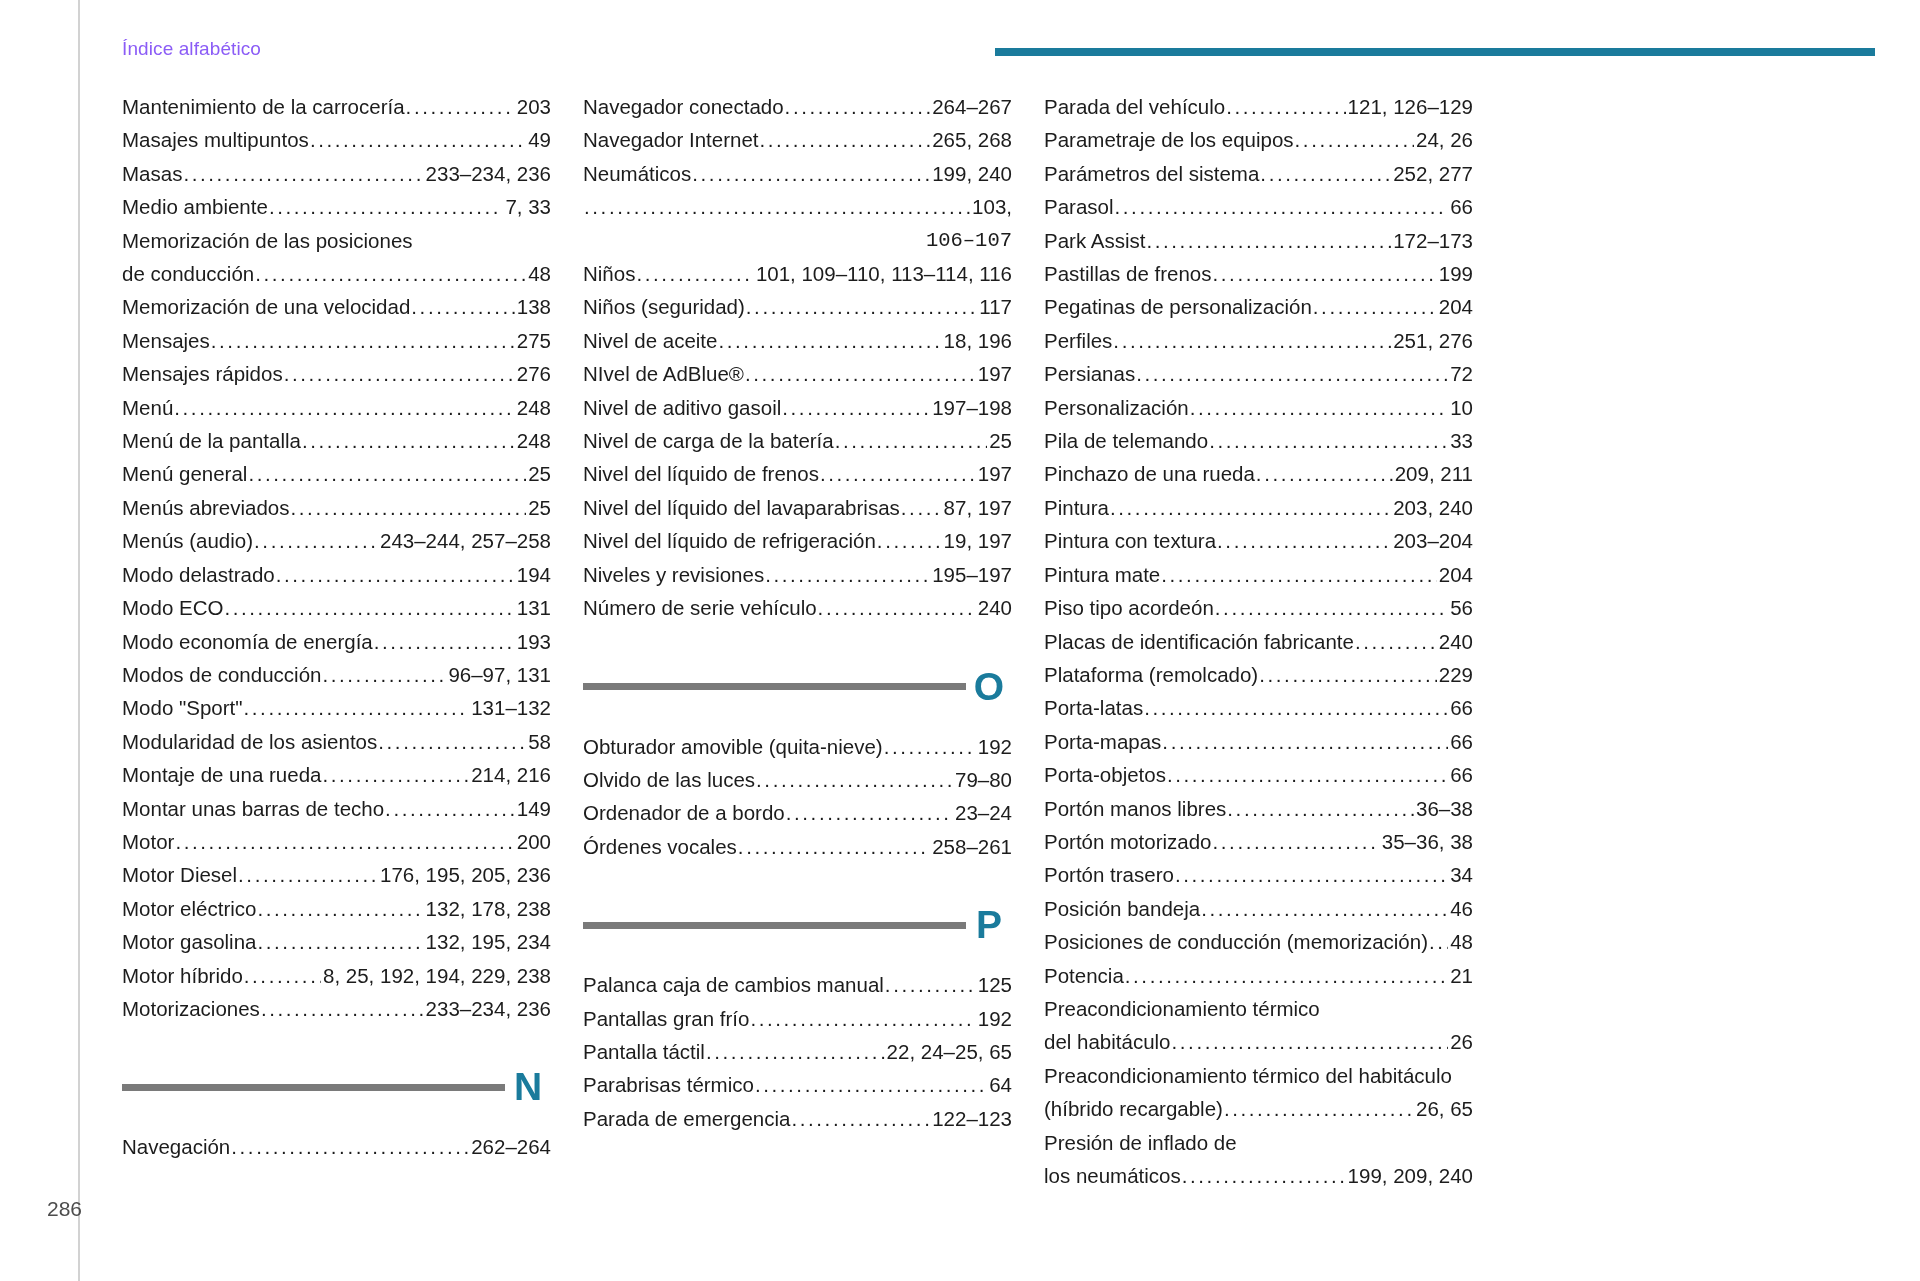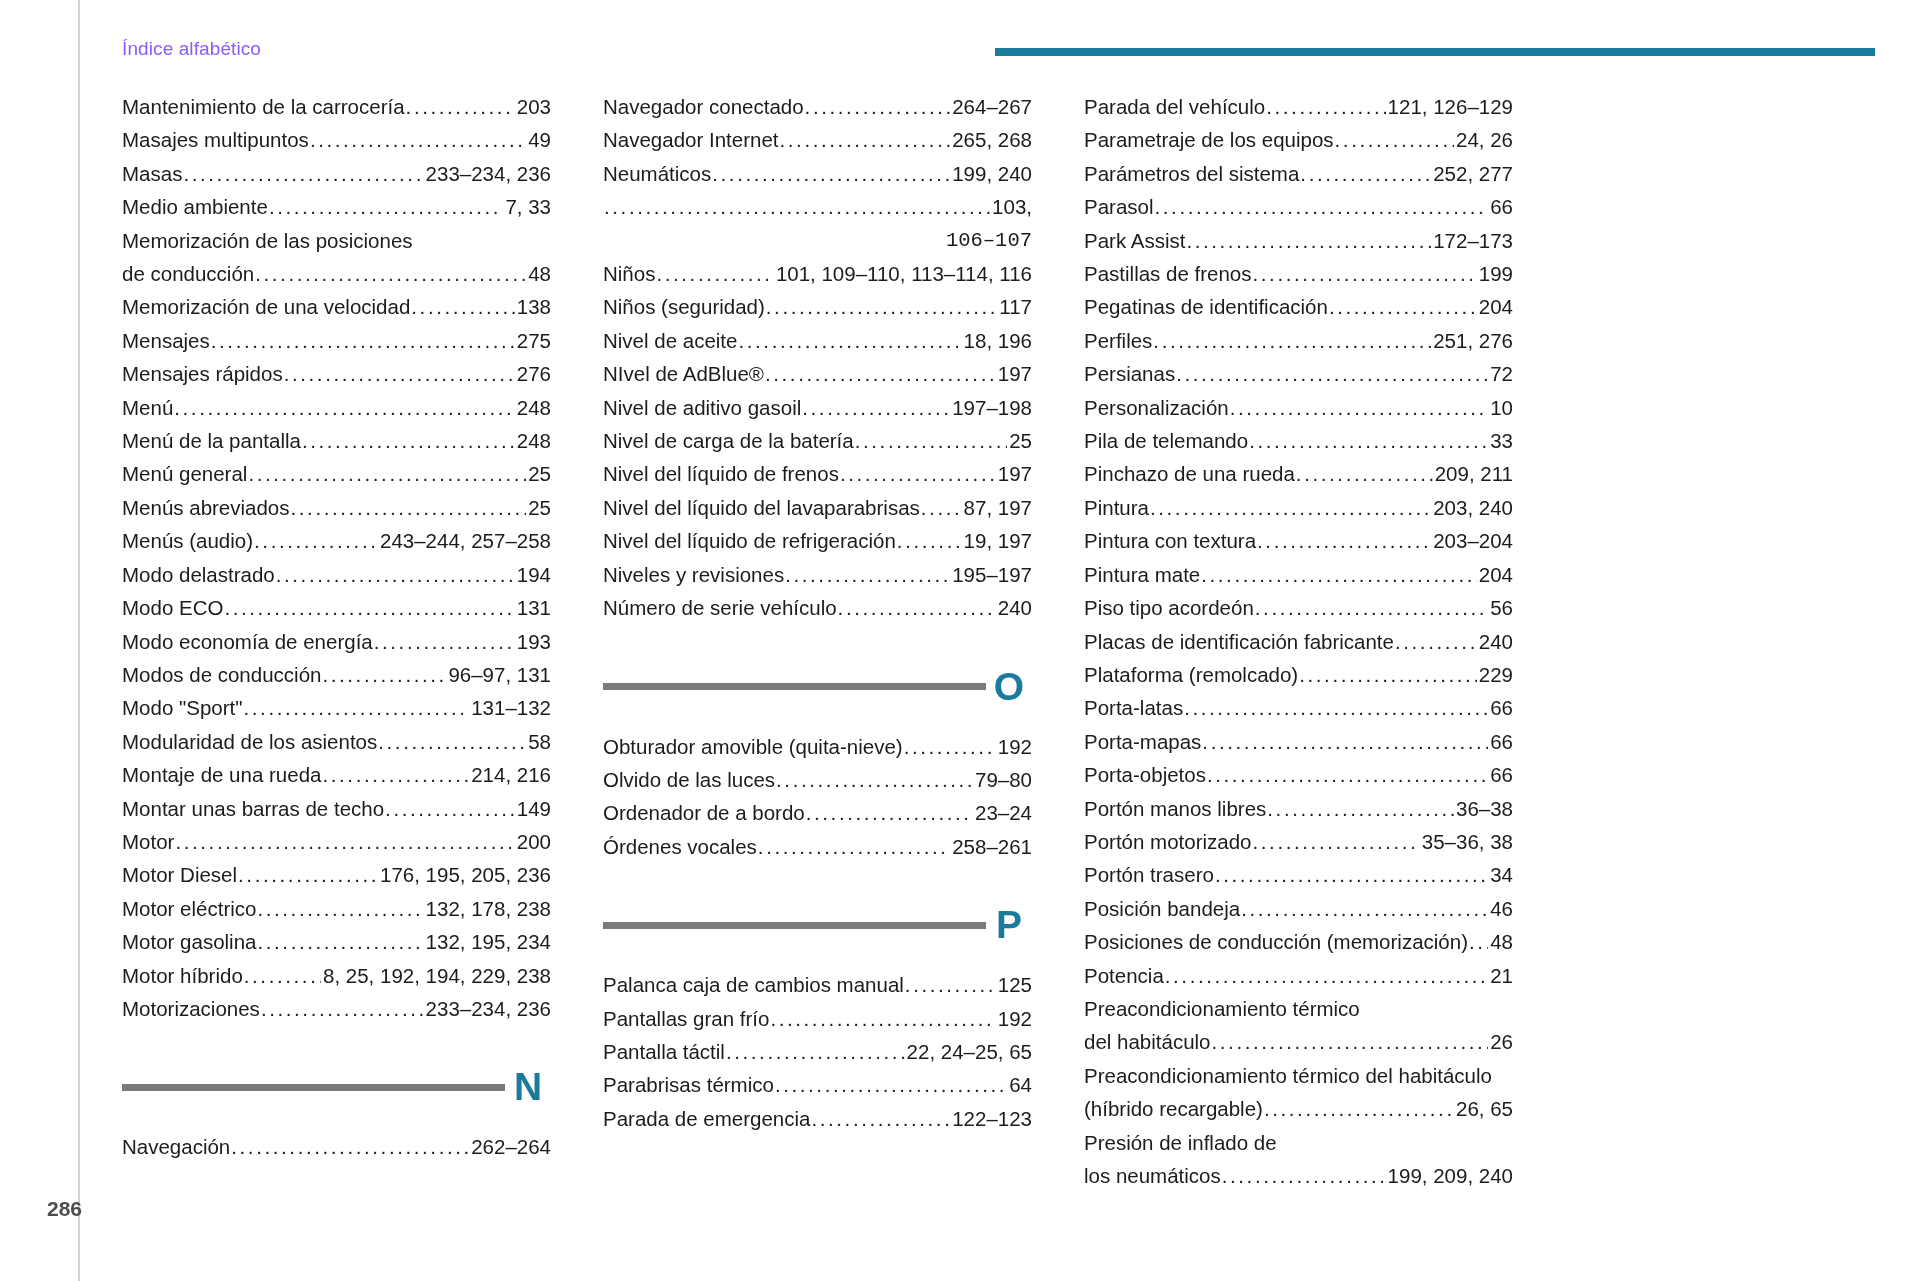--- a/index.html
+++ b/index.html
@@ -42,32 +42,32 @@
     font-size: 19px;
     color: #8b5cf6;
     letter-spacing: 0.1px;
   }
 
   .folio {
     position: absolute;
     left: 47px;
     top: 1197px;
     font-size: 21px;
-    font-weight: bold;
+    font-weight: normal;
     color: #4d4d4d;
   }
 
   
   .columns {
     position: absolute;
     left: 122px;
     top: 90px;
     width: 1350px;
     display: flex;
-    gap: 52px;
+    gap: 32px;
   }
   .column {
     width: 429px;
     flex: 0 0 429px;
   }
 
   
   .entry {
     display: flex;
     align-items: baseline;
@@ -436,21 +436,21 @@
         <span class="label">Park Assist</span>
         <span class="leader">................................................................................................................</span>
         <span class="pages">172–173</span>
       </div>
       <div class="entry">
         <span class="label">Pastillas de frenos</span>
         <span class="leader">................................................................................................................</span>
         <span class="pages">199</span>
       </div>
       <div class="entry">
-        <span class="label">Pegatinas de identificación</span>
+        <span class="label">Pegatinas de personalización</span>
         <span class="leader">................................................................................................................</span>
         <span class="pages">204</span>
       </div>
       <div class="entry">
         <span class="label">Perfiles</span>
         <span class="leader">................................................................................................................</span>
         <span class="pages">251, 276</span>
       </div>
       <div class="entry">
         <span class="label">Persianas</span>

